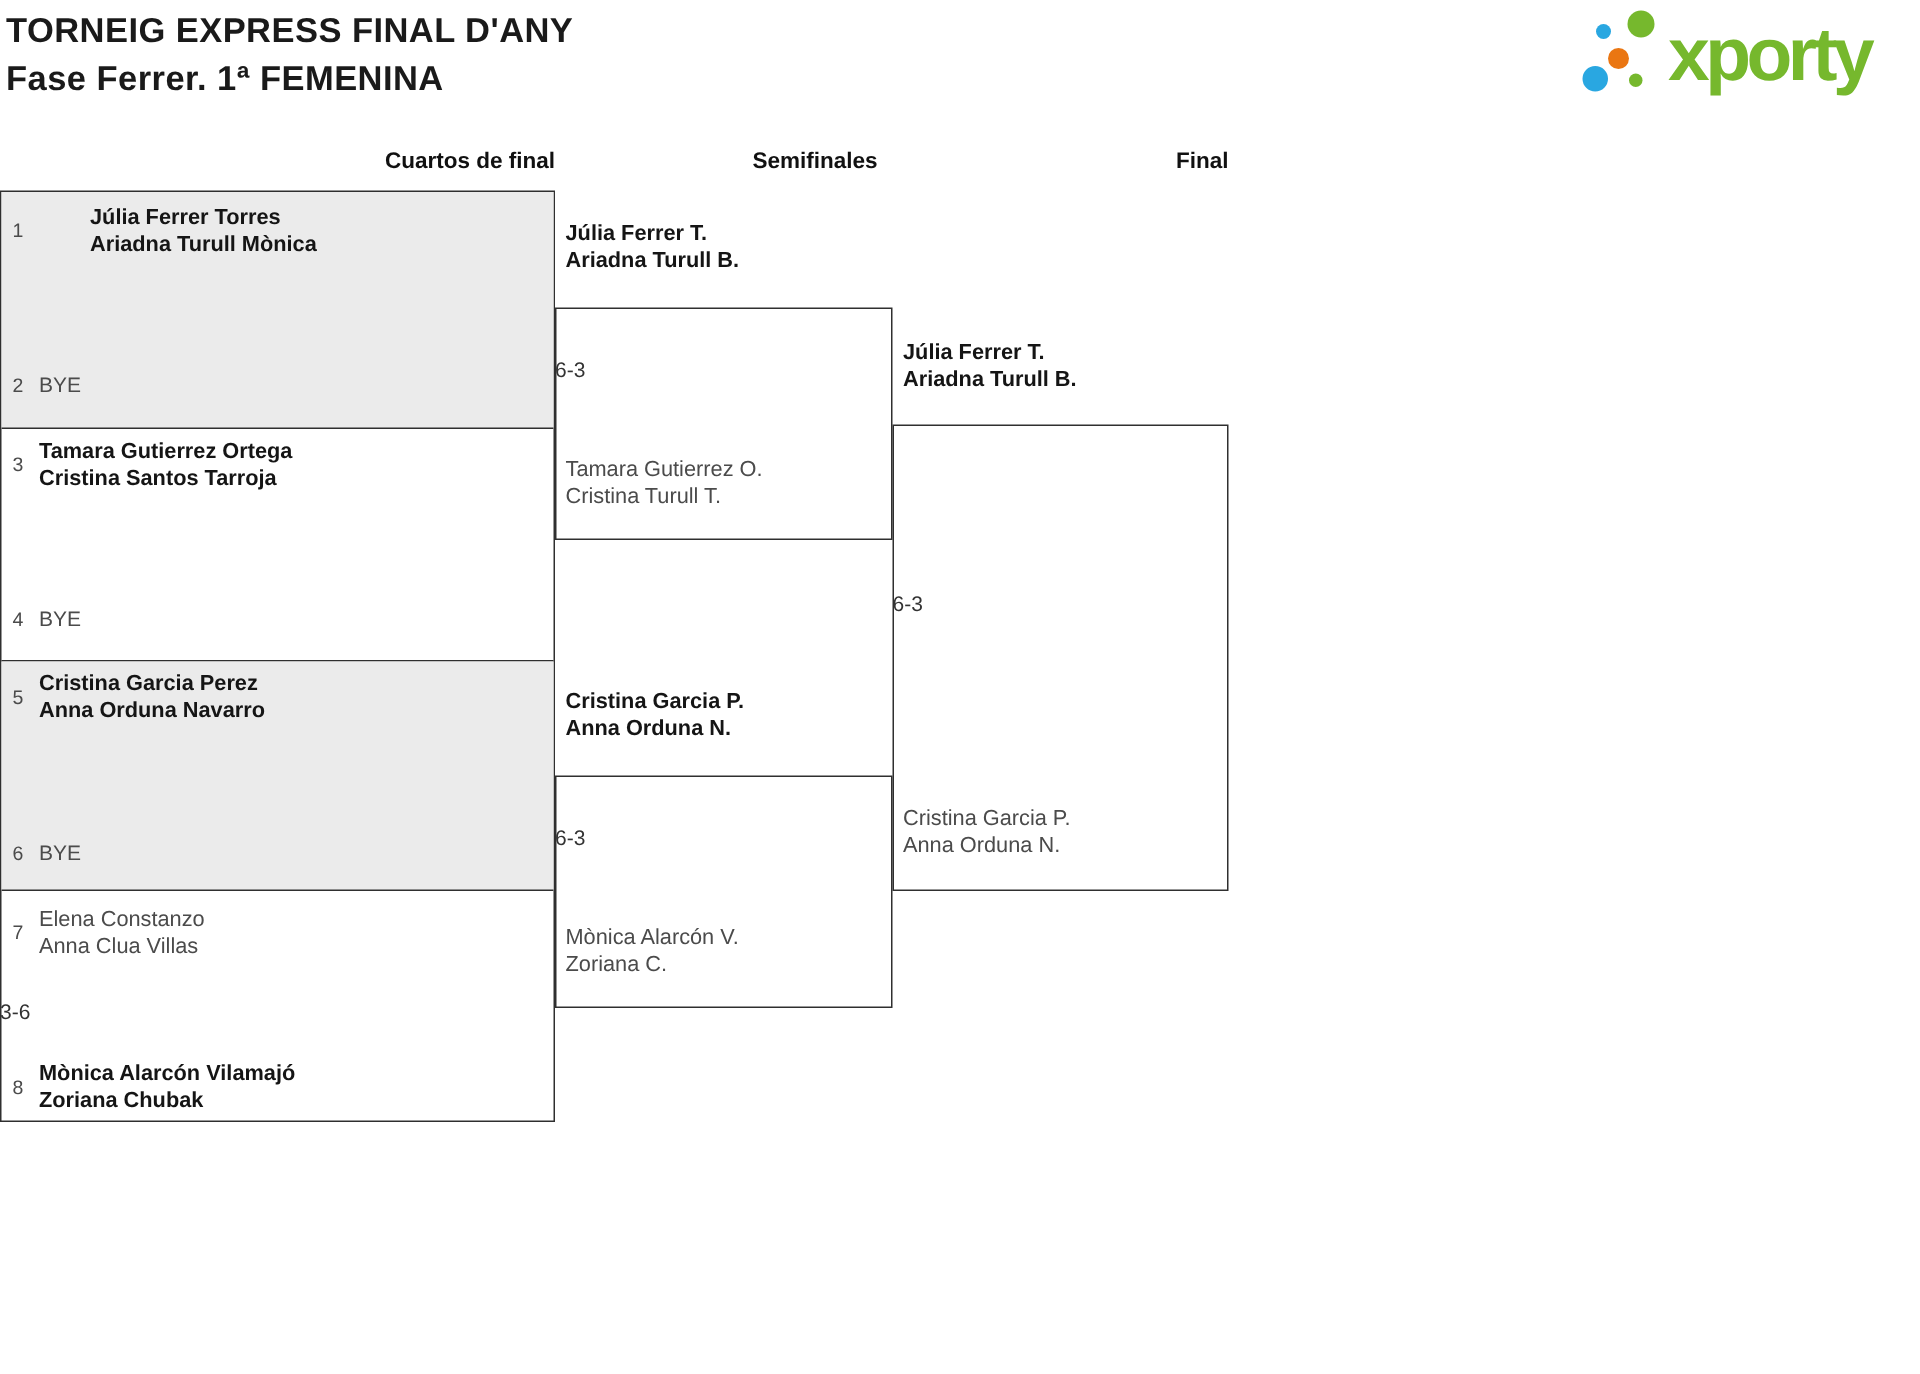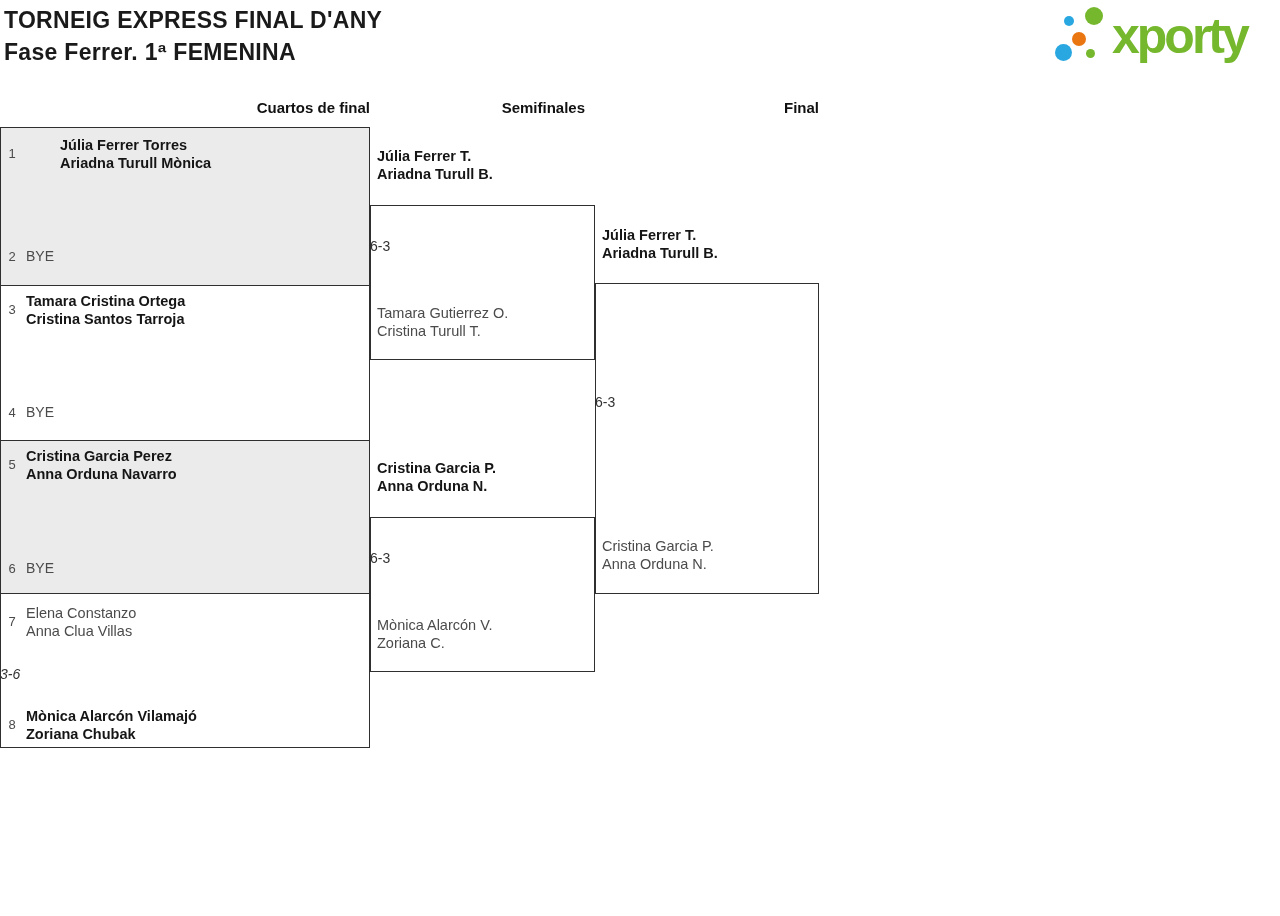--- a/index.html
+++ b/index.html
@@ -90,40 +90,40 @@
   <div class="seed" style="left:4px; top:146px;">1</div>
   <div class="team" style="left:26px; top:136px;margin-left:34px;">
     <div class="ln">Júlia Ferrer Torres</div>
     <div class="ln">Ariadna Turull Mònica</div>
   </div>
   <div class="seed" style="left:4px; top:249px;">2</div>
   <div class="bye" style="left:26px; top:248px;">BYE</div>
 
   <div class="seed" style="left:4px; top:302px;">3</div>
   <div class="team" style="left:26px; top:292px;">
-    <div class="ln">Tamara Cristina Ortega</div>
+    <div class="ln">Tamara Gutierrez Ortega</div>
     <div class="ln">Cristina Santos Tarroja</div>
   </div>
   <div class="seed" style="left:4px; top:405px;">4</div>
   <div class="bye" style="left:26px; top:404px;">BYE</div>
 
   <div class="seed" style="left:4px; top:457px;">5</div>
   <div class="team" style="left:26px; top:447px;">
     <div class="ln">Cristina Garcia Perez</div>
     <div class="ln">Anna Orduna Navarro</div>
   </div>
   <div class="seed" style="left:4px; top:561px;">6</div>
   <div class="bye" style="left:26px; top:560px;">BYE</div>
 
   <div class="seed" style="left:4px; top:614px;">7</div>
   <div class="team light" style="left:26px; top:604px;">
     <div class="ln">Elena Constanzo</div>
     <div class="ln">Anna Clua Villas</div>
   </div>
-  <div class="score" style="left:0; width:370px; top:666px;font-style:italic;">3-6</div>
+  <div class="score" style="left:0; width:370px; top:666px;">3-6</div>
   <div class="seed" style="left:4px; top:717px;">8</div>
   <div class="team" style="left:26px; top:707px;">
     <div class="ln">Mònica Alarcón Vilamajó</div>
     <div class="ln">Zoriana Chubak</div>
   </div>
 
   <div class="team" style="left:377px; top:147px;">
     <div class="ln">Júlia Ferrer T.</div>
     <div class="ln">Ariadna Turull B.</div>
   </div>

